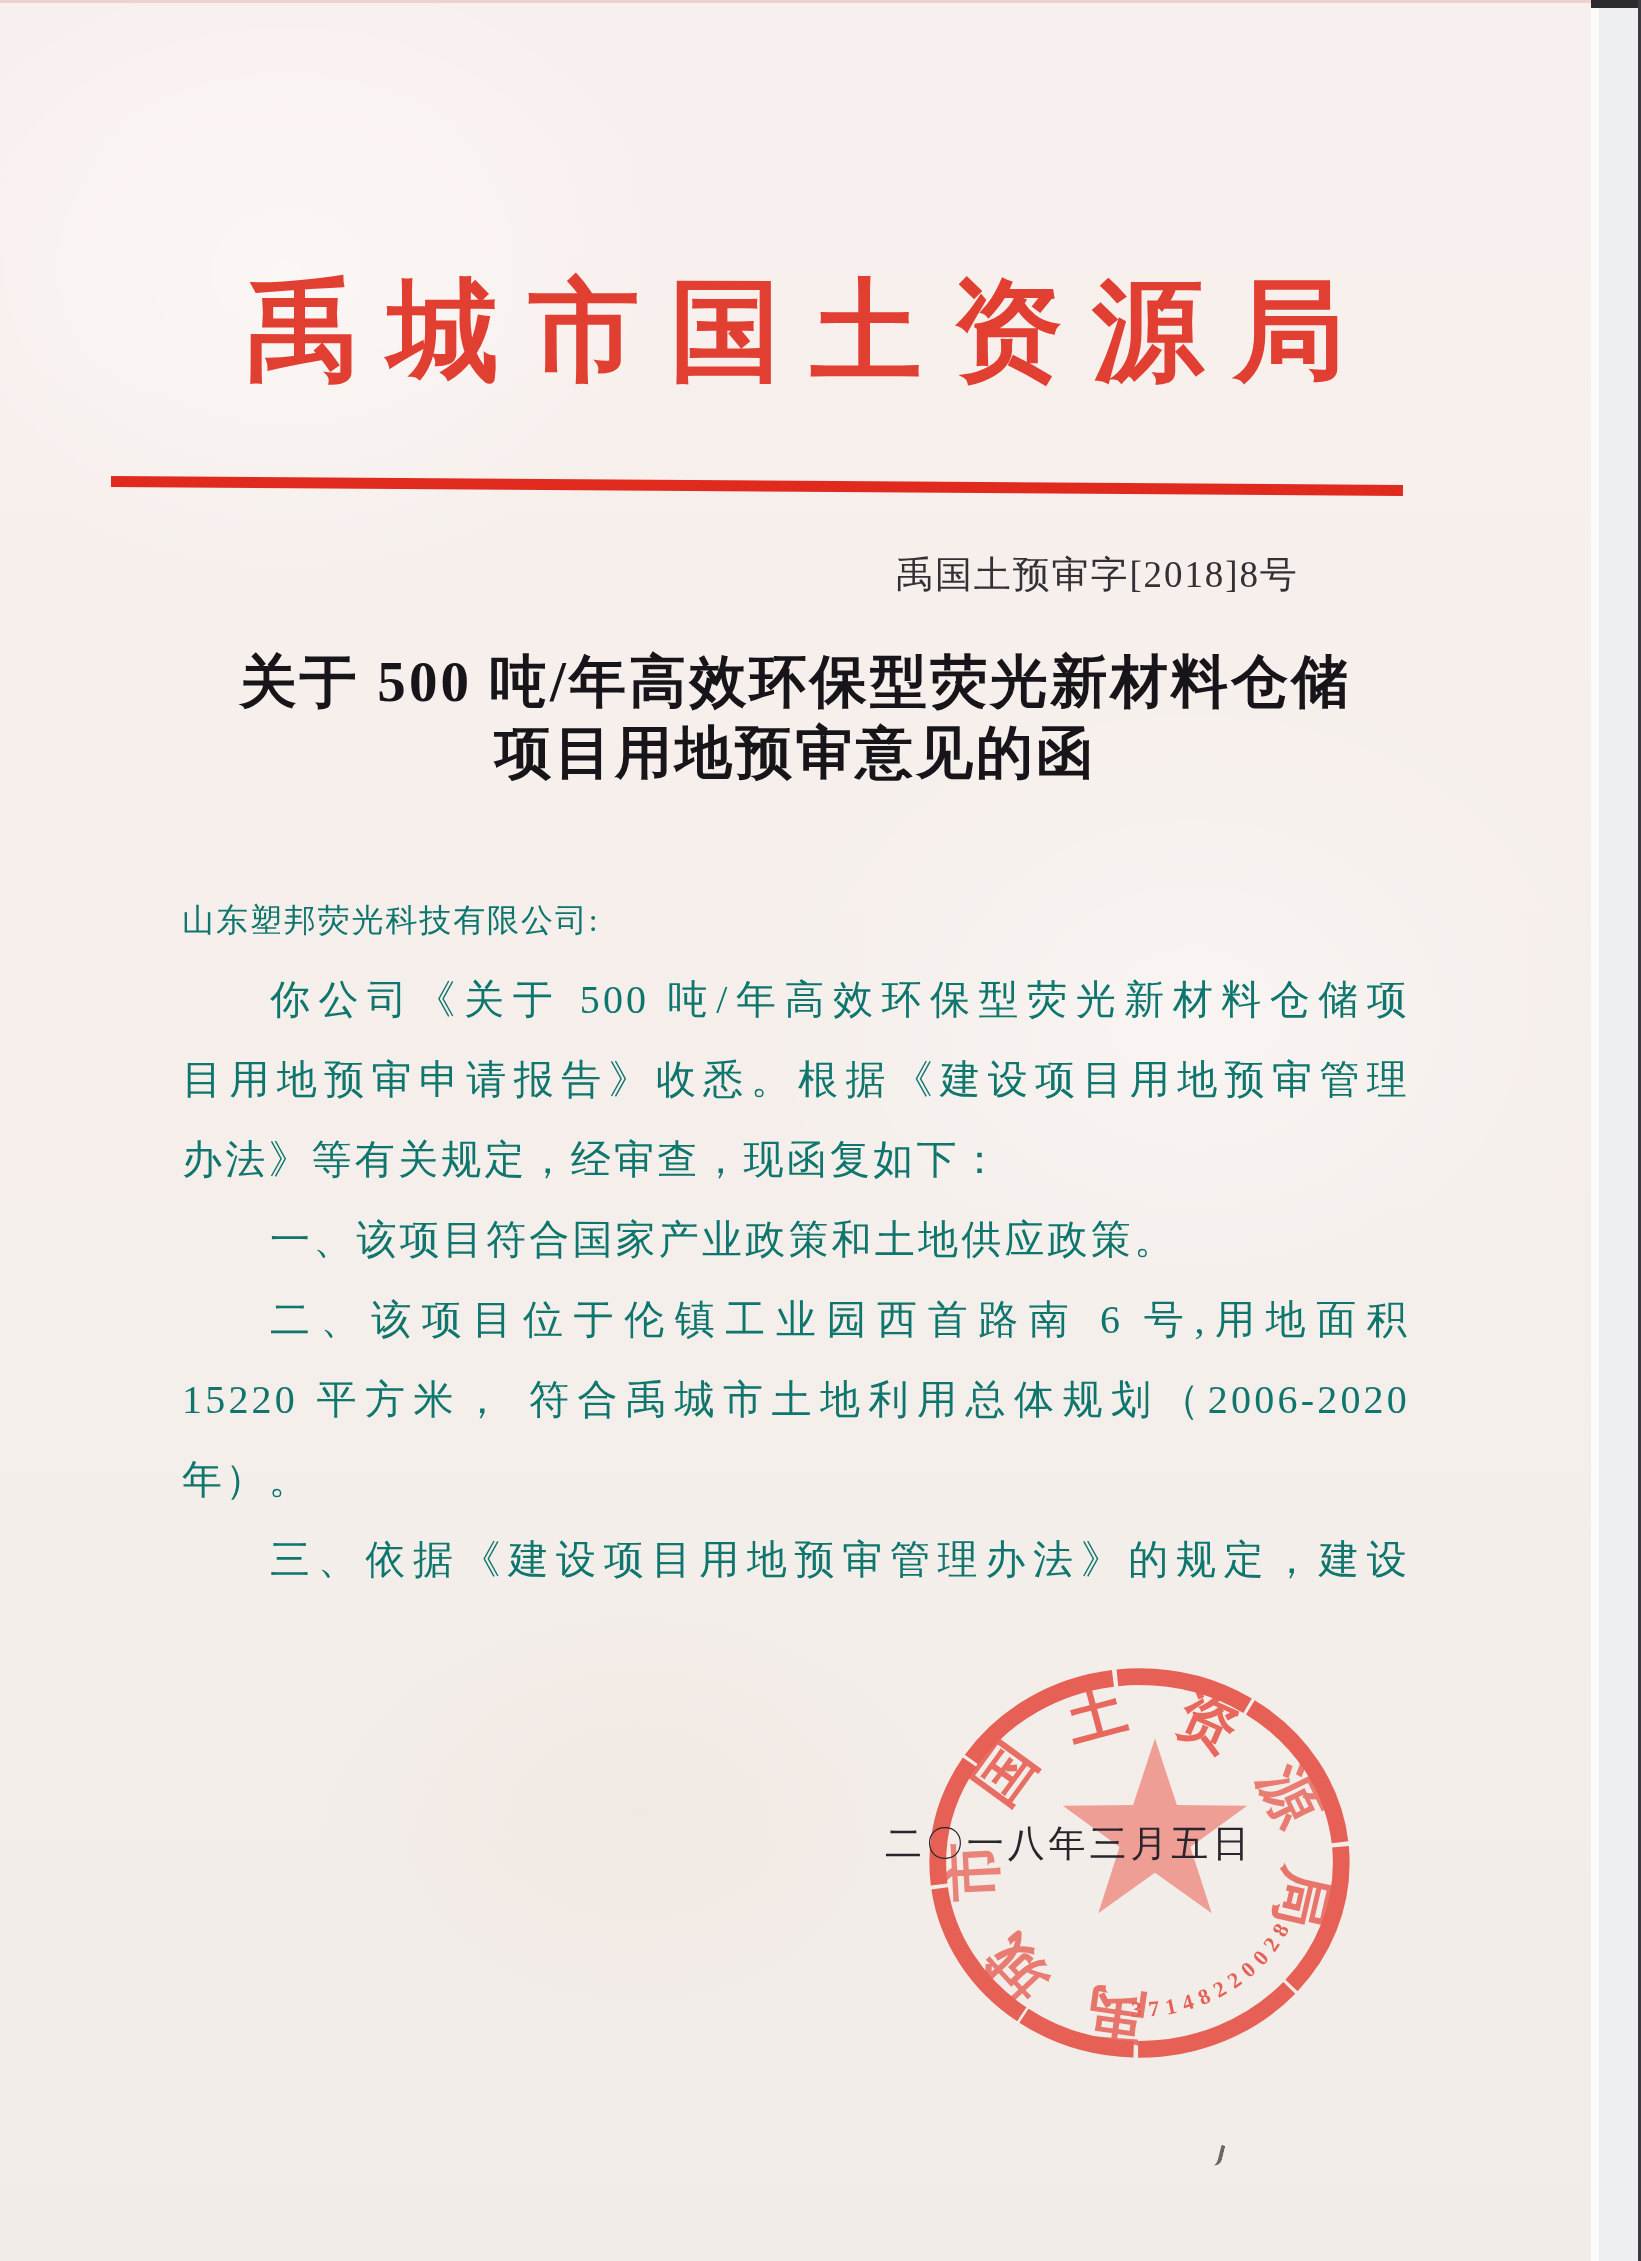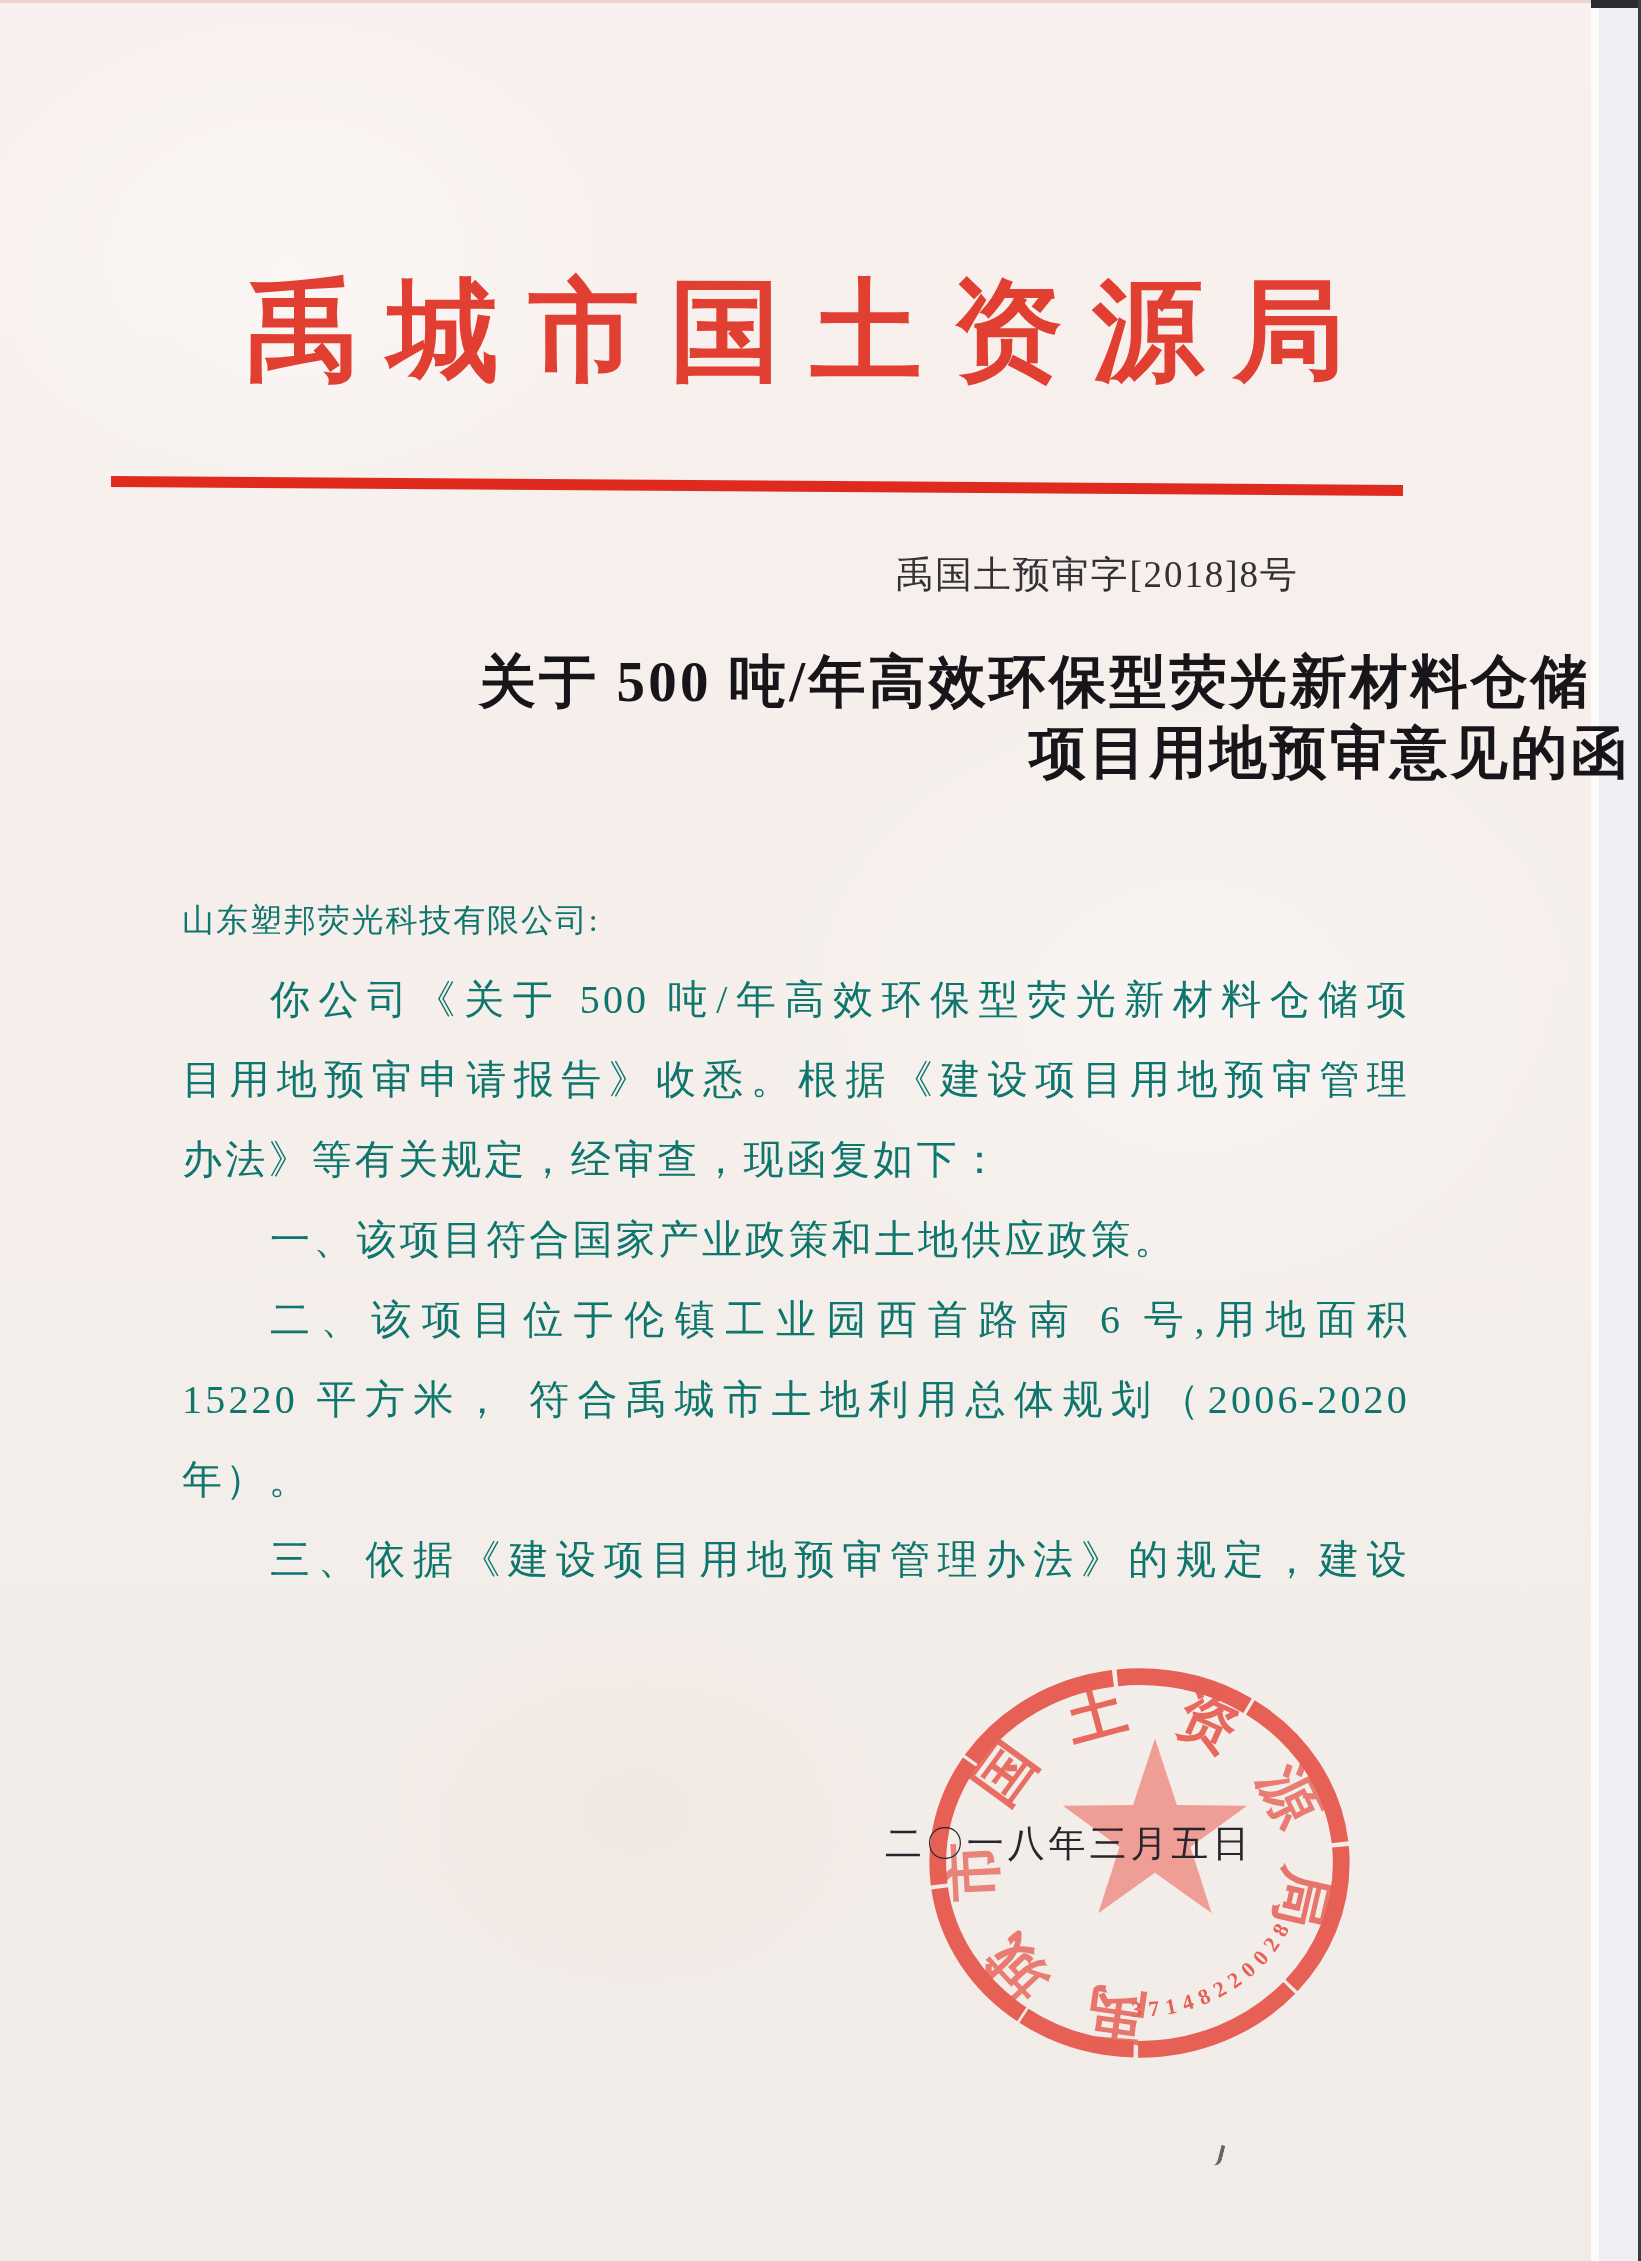--- a/index.html
+++ b/index.html
@@ -32,24 +32,24 @@
   }
   .red-line{
     position:absolute;left:111px;top:476px;width:1292px;height:11px;
     background:var(--divider-red,#e02a1e);
     transform:rotate(0.4deg);transform-origin:left center;
   }
   .doc-number{
     position:absolute;left:896px;top:550px;
     font-size:37px;color:#333036;letter-spacing:1.9px;white-space:nowrap;font-family:Liberation Serif, serif;
   }
-  .doc-title{position:absolute;left:0;width:1591px;text-align:right;
+  .doc-title{position:absolute;left:0;width:1591px;text-align:center;
     font-size:57px;font-weight:bold;color:#17151a;letter-spacing:3.2px;white-space:nowrap;}
   .doc-title.l1{top:644px;}
-  .doc-title.l2{top:715px;padding-left:40px;}
+  .doc-title.l2{top:715px;}
 
   .body-block{
     position:absolute;left:182px;top:880px;width:1228px;
     font-size:40px;color:#0f766e;line-height:80px;
     letter-spacing:3.2px;
   }
   .body-line{text-align:justify;text-justify:inter-character;}
   .body-line.full{text-align-last:justify;}
   .body-line.indent{text-indent:2.2em;}
   .body-line.recipient{font-size:32px;letter-spacing:1.9px;}

